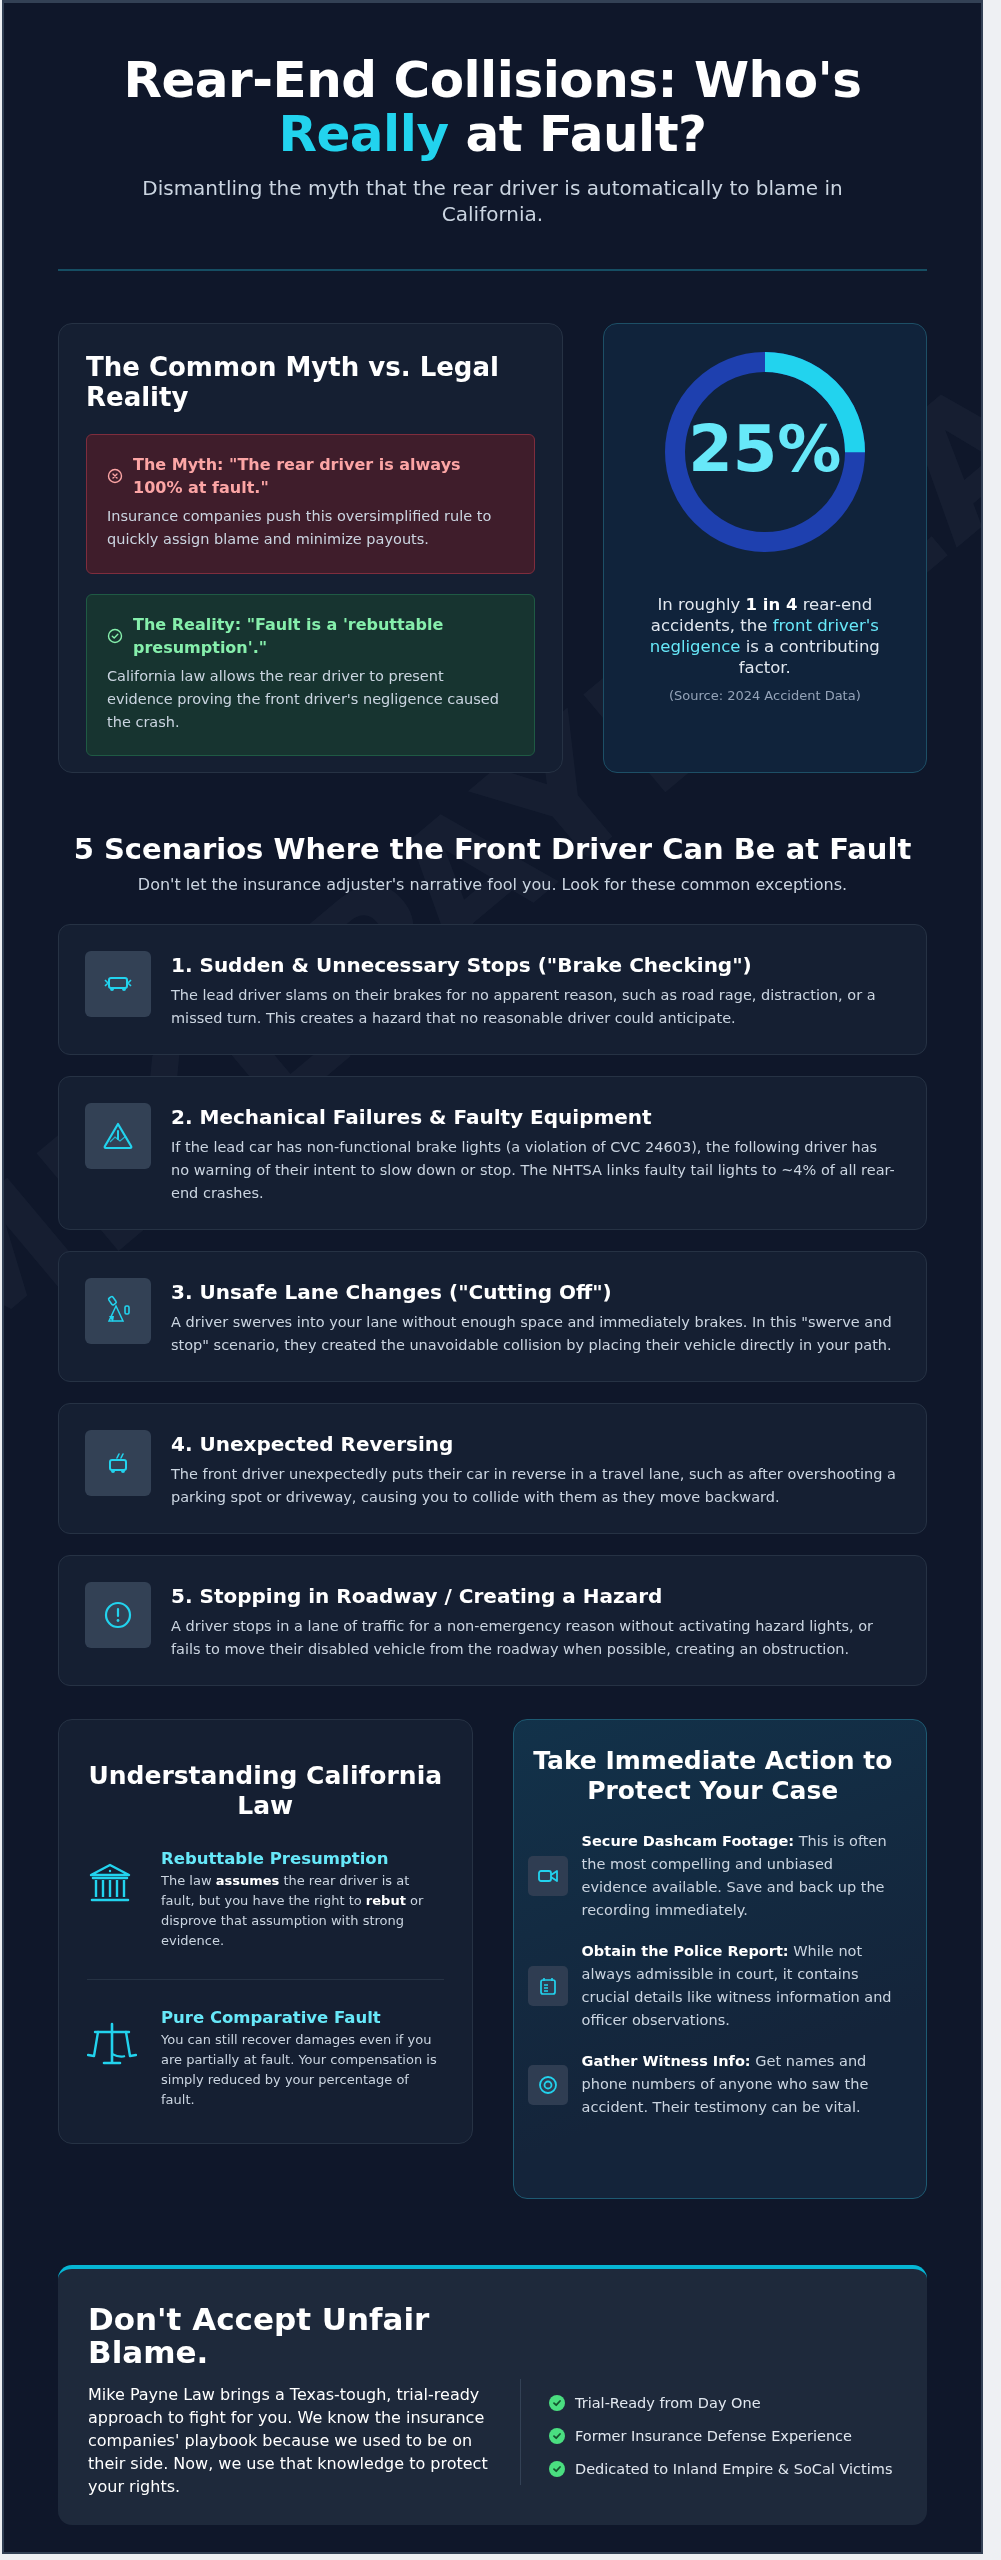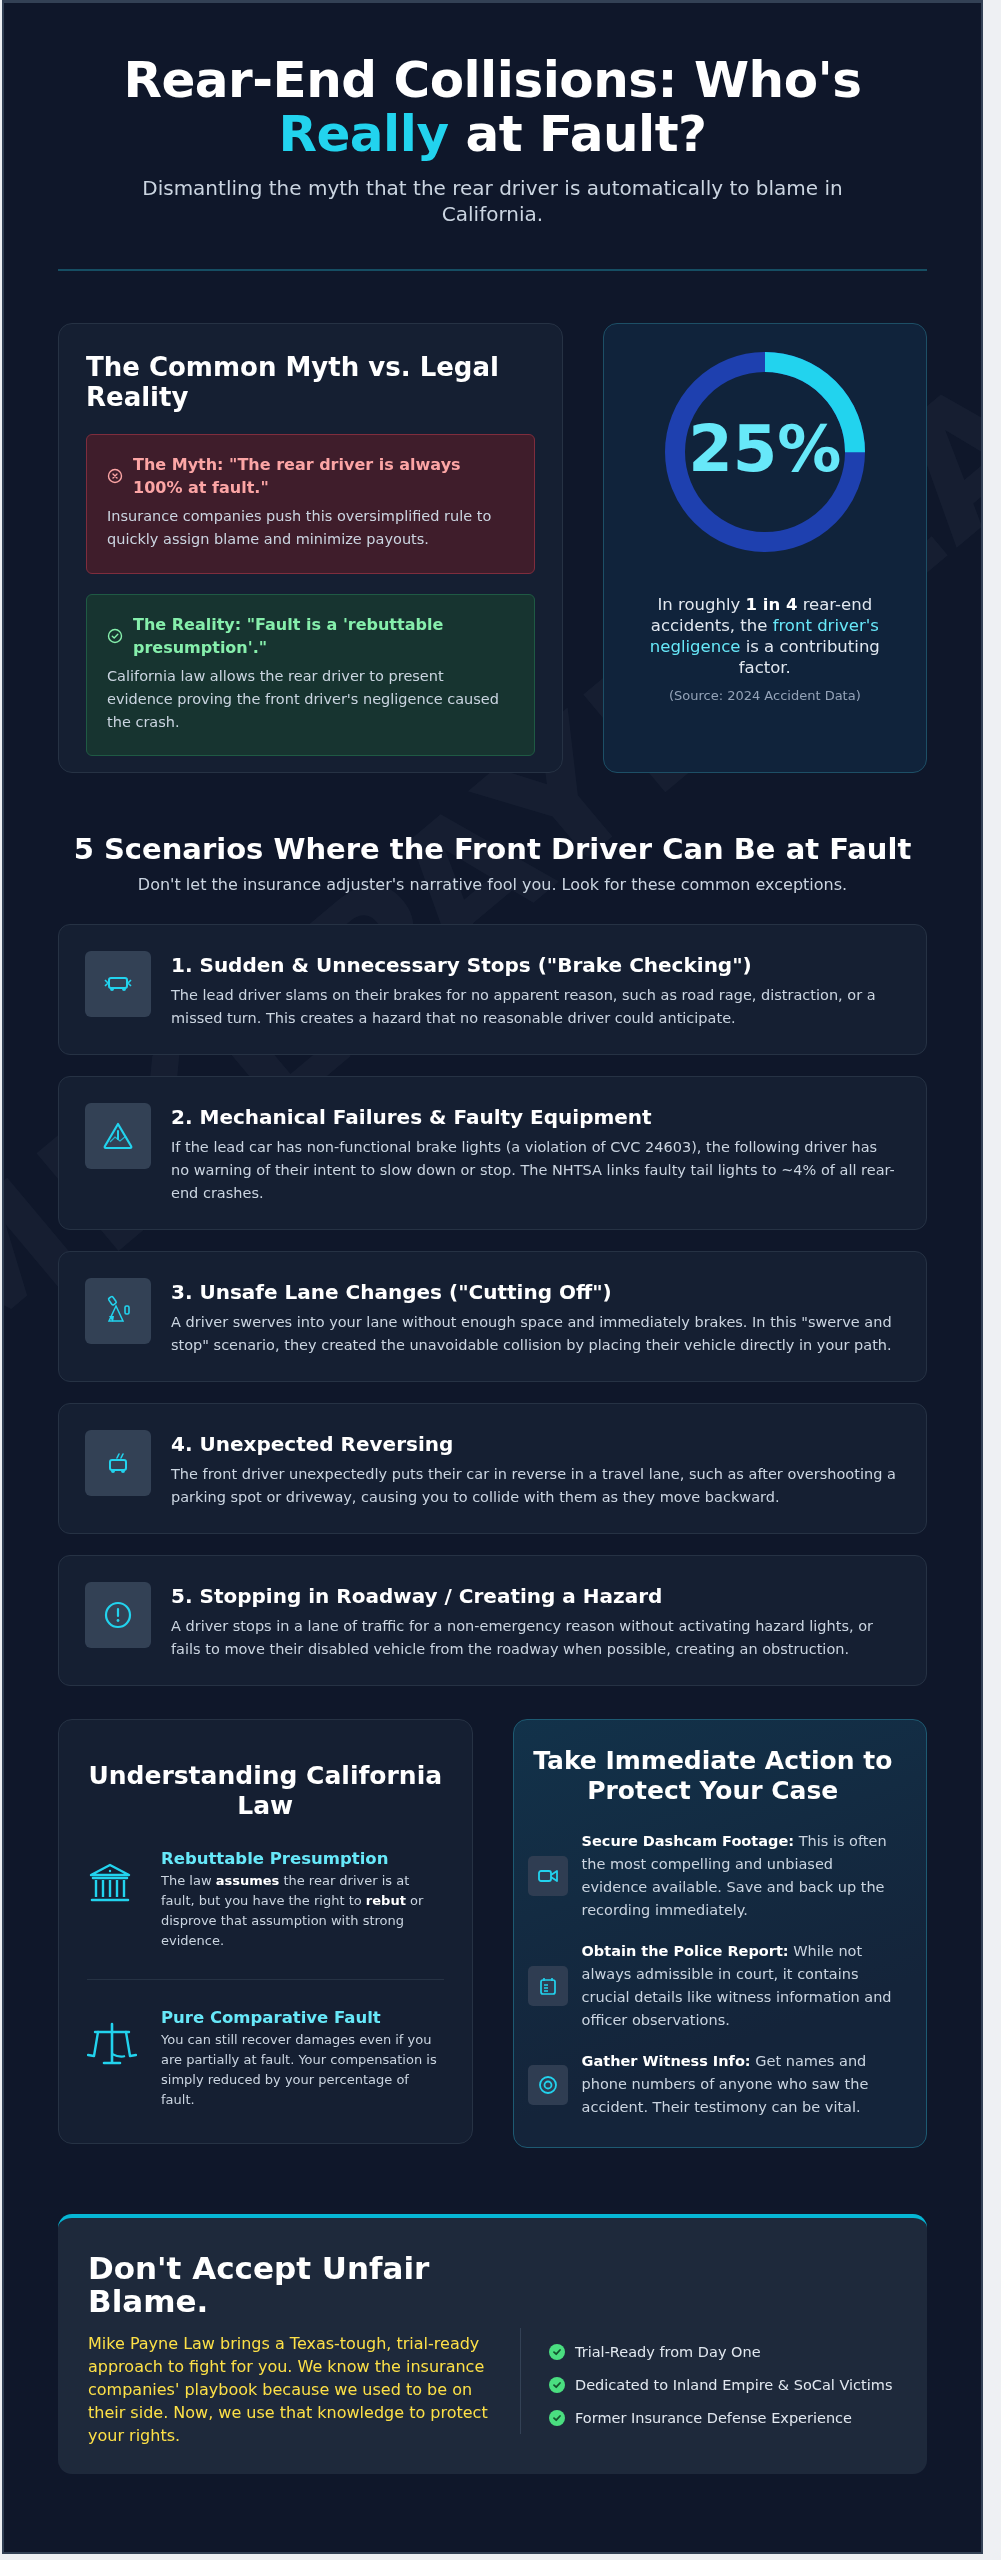--- a/index.html
+++ b/index.html
@@ -73,39 +73,39 @@
   .row2 { display: flex; gap: 40px; margin-top: 33px; }
   .law-card { width: 416px; height: 425px; padding: 41px 28px; }
   .law-card h2, .act-card h2 { text-align: center; font-size: 25px; line-height: 30px; font-weight: bold; color: #fff; }
   .law-item { display: flex; gap: 24px; margin-top: 28px; }
   .law-item .lic { width: 50px; flex: 0 0 50px; padding-top: 12px; }
   .law-item h4 { font-size: 16.5px; font-weight: bold; color: #67e8f9; }
   .law-item p { font-size: 13px; line-height: 20px; color: #cbd5e1; margin-top: 3px; }
   .law-item p b { color: #fff; }
   .law-sep { height: 1px; background: #263244; margin-top: 28px; }
   .act-card {
-    width: 416px; height: 429px; padding: 26px 28px 26px 14px; border-radius: 14px;
+    width: 416px; height: 480px; padding: 26px 28px 26px 14px; border-radius: 14px;
     background: linear-gradient(160deg, #12324a 0%, #14243a 70%); border: 1px solid #1d5a72;
   }
   .act-item { display: flex; gap: 14px; align-items: center; margin-top: 18px; }
   .act-item:first-of-type { margin-top: 24px; }
   .act-item .aic {
     width: 40px; height: 40px; flex: 0 0 40px; border-radius: 5px; background: #2f3d52;
     display: flex; align-items: center; justify-content: center;
   }
   .act-item p { font-size: 14.5px; line-height: 23px; color: #cbd5e1; width: 312px; }
   .act-item p b { color: #fff; }
 
   .cta {
     margin-top: 66px; height: 260px; border-radius: 14px; background: #1e293b;
     border-top: 4px solid #06b6d4; display: flex; padding: 34px 30px 0 30px;
   }
   .cta .left { width: 400px; }
   .cta h2 { font-size: 31px; font-weight: bold; color: #fff; line-height: 33px; }
-  .cta .left p { font-size: 16px; line-height: 23px; color: #fde047; margin-top: 14px; }
+  .cta .left p { font-size: 16px; line-height: 23px; color: #ffffff; margin-top: 14px; }
   .cta .vline { width: 1px; background: #334155; height: 106px; margin: 76px 28px 0 32px; }
   .cta ul { list-style: none; margin-top: 83px; }
   .cta li { display: flex; align-items: center; gap: 10px; font-size: 14.5px; color: #e2e8f0; height: 33px; }
   .cta li .ck { width: 16px; height: 16px; border-radius: 50%; background: #4ade80; display: flex; align-items: center; justify-content: center; }
 </style>
 </head>
 <body>
 
 <div class="page">
   <div class="watermark">MIKEPAYNELAW.COM</div>
@@ -329,26 +329,26 @@
               </svg>
             </span>
           <span>Trial-Ready from Day One</span>
         </li>
         <li>
           <span class="ck">
               <svg width="10" height="10" viewBox="0 0 10 10">
                 <path d="M2 5.2 L4.2 7.2 L8 3" fill="none" stroke="#14532d" stroke-width="1.8" stroke-linecap="round" stroke-linejoin="round"></path>
               </svg>
             </span>
-          <span>Dedicated to Inland Empire &amp; SoCal Victims</span>
+          <span>Former Insurance Defense Experience</span>
         </li>
         <li>
           <span class="ck">
               <svg width="10" height="10" viewBox="0 0 10 10">
                 <path d="M2 5.2 L4.2 7.2 L8 3" fill="none" stroke="#14532d" stroke-width="1.8" stroke-linecap="round" stroke-linejoin="round"></path>
               </svg>
             </span>
-          <span>Former Insurance Defense Experience</span>
+          <span>Dedicated to Inland Empire &amp; SoCal Victims</span>
         </li>
       </ul>
     </section>
   </div>
 </div>
 
 </body></html>

